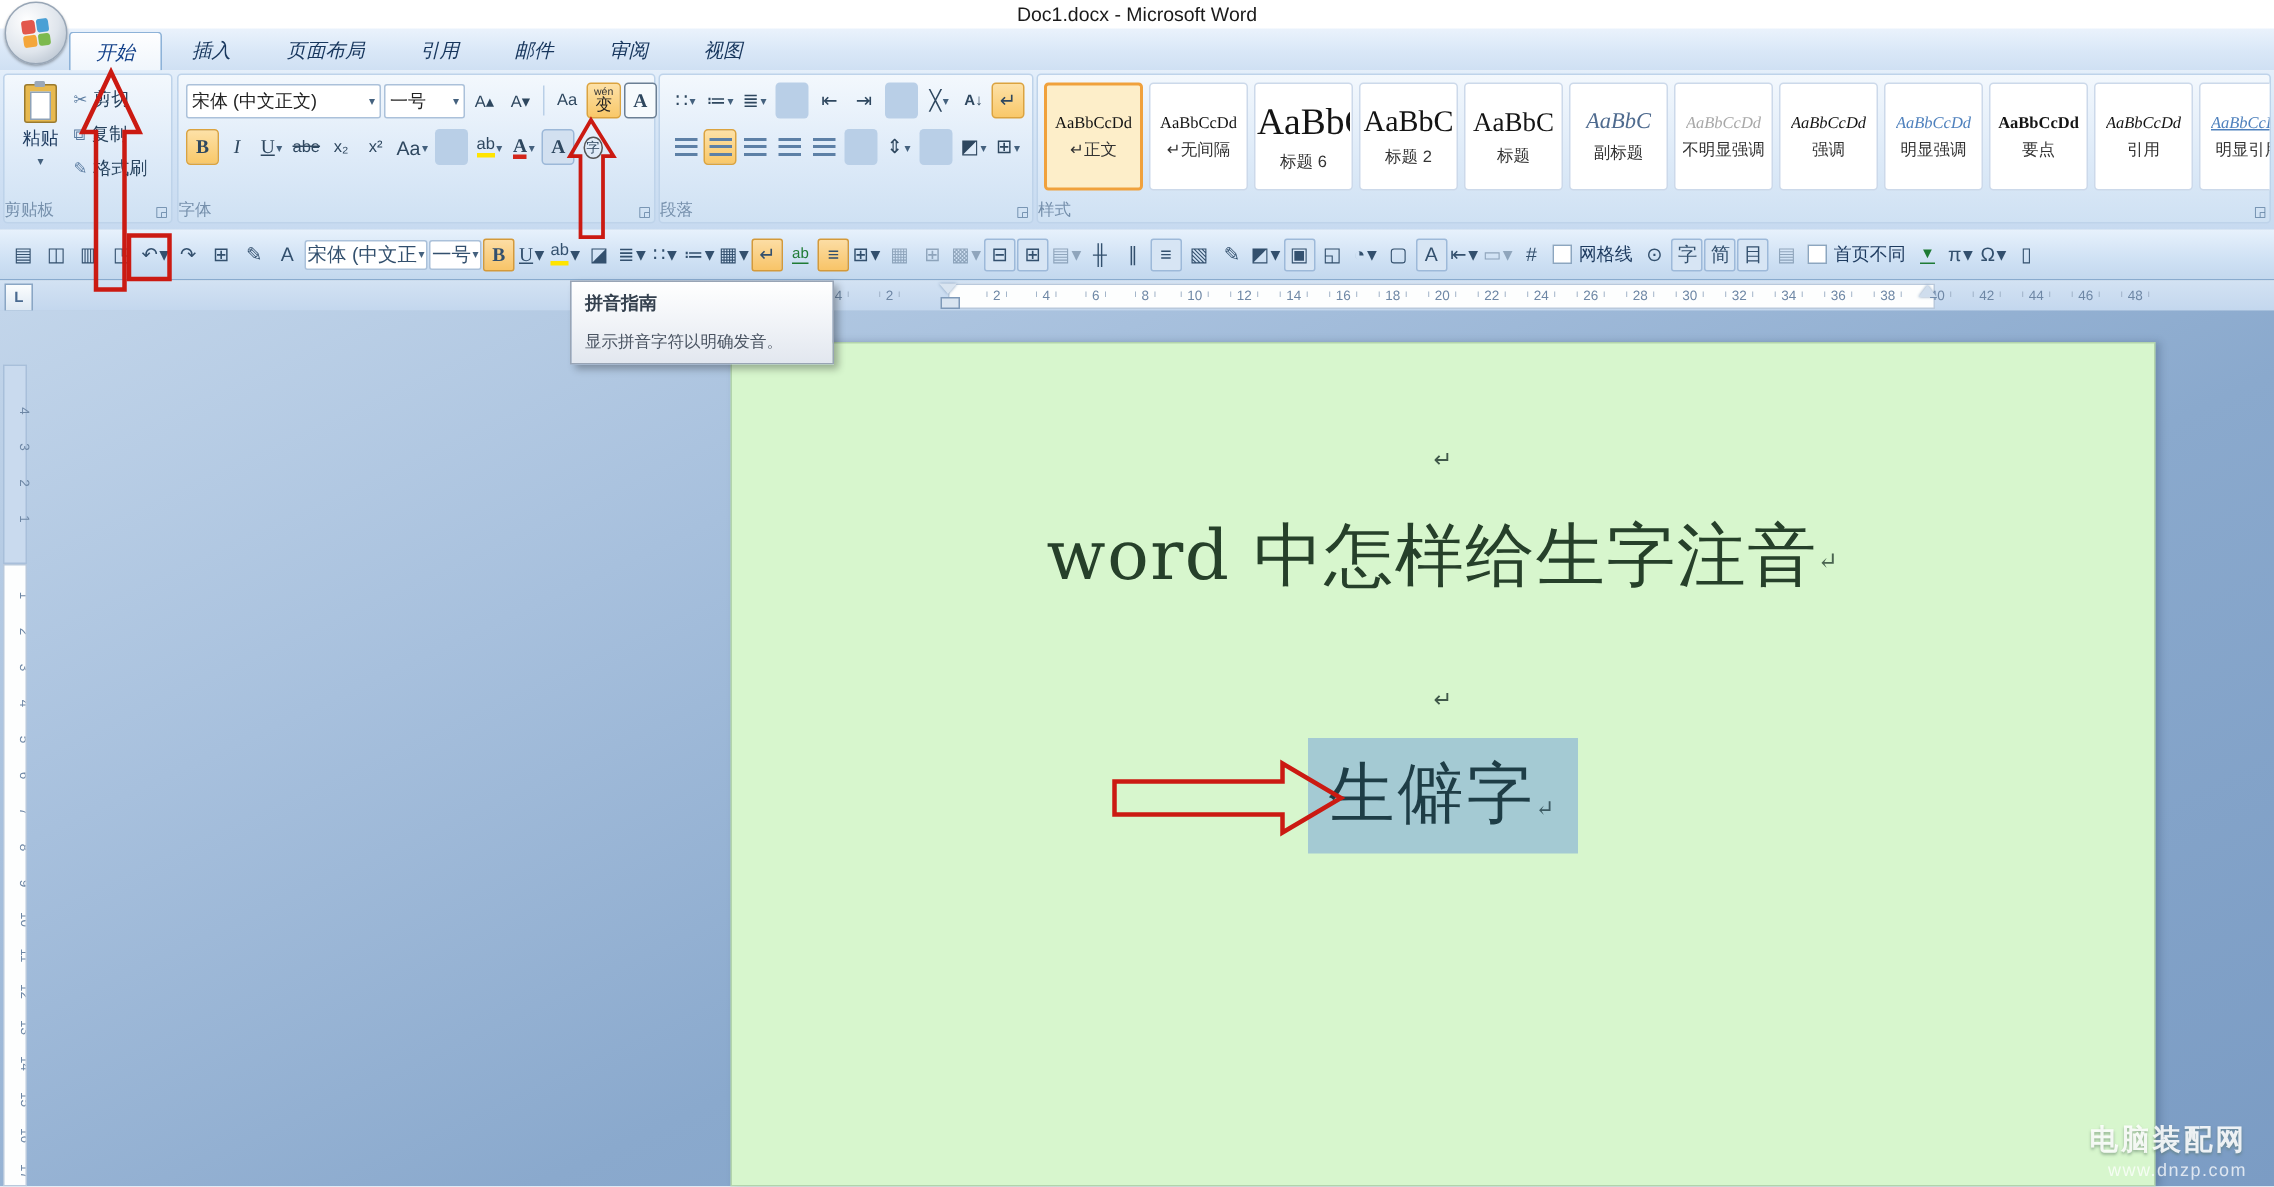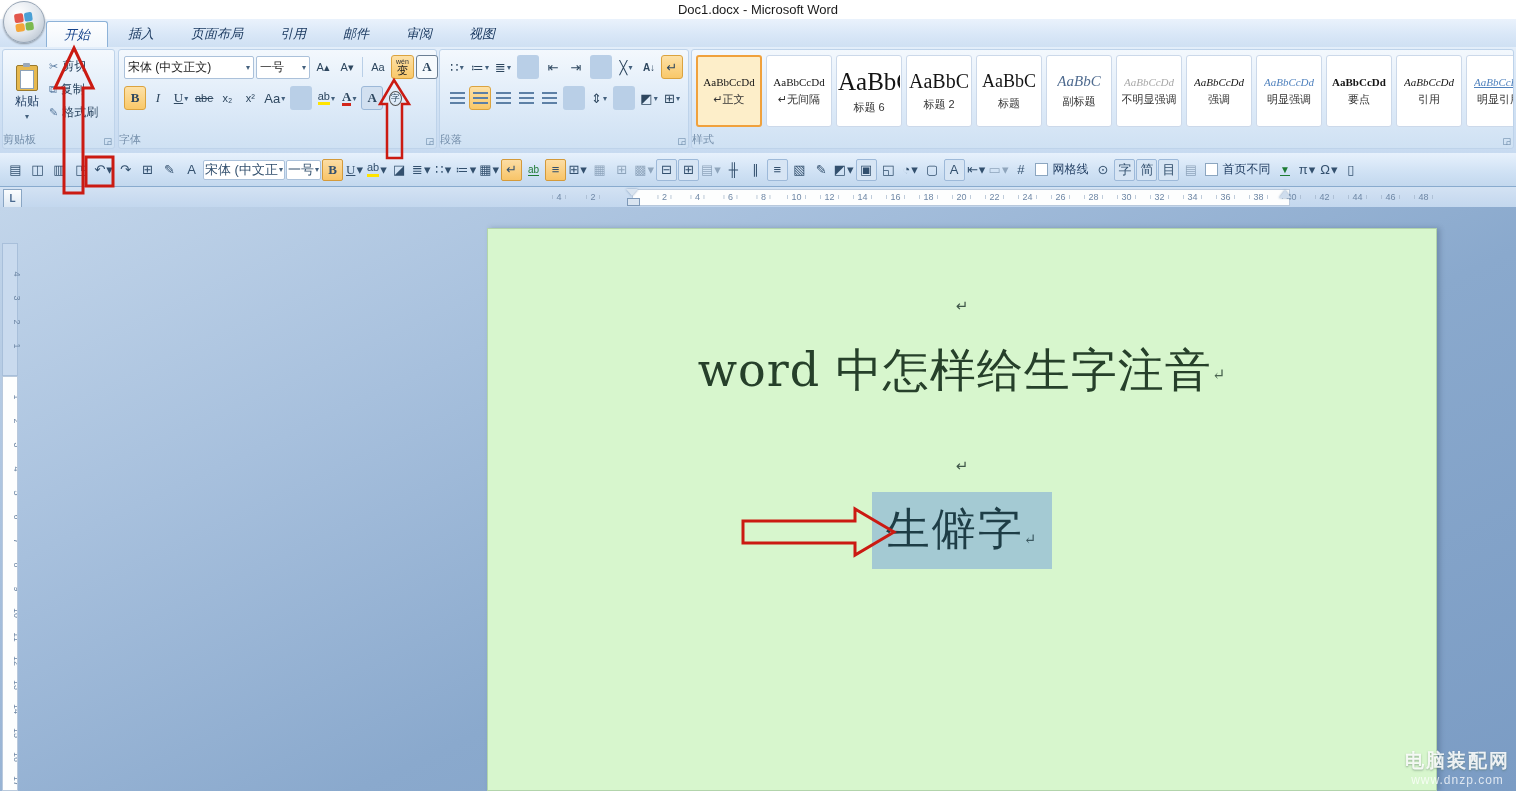--- a/index.html
+++ b/index.html
@@ -50,21 +50,21 @@
   .strike .qg{text-decoration:line-through;font-size:11px;}
   .hl .qg{border-bottom:3px solid #ffe400;line-height:1.05;font-size:11px;}
   .fc .qg{border-bottom:3px solid #d3261b;line-height:1.05;font-weight:bold;font-family:"Liberation Serif",serif;}
   .circ .qg{border:1px solid #555;border-radius:50%;font-size:9px;padding:0 1px;}
   .boxed{border:1px solid #6b7f94;background:#f6fafd;}
   .small .qg{font-size:11px;}
 
   
   #g-clipboard{left:2px;width:113px;}
   .pastebtn{position:absolute;left:5px;top:6px;width:38px;height:74px;display:flex;flex-direction:column;
-            align-items:center;justify-content:center;gap:2px;border-radius:3px;}
+            align-items:center;gap:2px;border-radius:3px;}
   .clipicon{width:20px;height:24px;background:#e7b94f;border:1px solid #9a7a2e;border-radius:2px;position:relative;}
   .clipicon::before{content:"";position:absolute;left:3px;top:4px;width:12px;height:17px;background:#fff;border:1px solid #8ea2b8;}
   .clipicon::after{content:"";position:absolute;left:6px;top:-3px;width:7px;height:4px;background:#9aa8b8;border-radius:1px;}
   .pastelabel{font-size:12px;color:#1d3a5f;}
   .clipitems{position:absolute;left:46px;top:8px;display:flex;flex-direction:column;gap:6px;}
   .cbitem{display:flex;align-items:center;gap:4px;font-size:12px;color:#27425d;}
   .cbitem .qg{font-size:11px;color:#5a7ba0;}
 
   
   #g-font{left:118px;width:319px;}
@@ -168,21 +168,21 @@
   .selspan .endmark{font-size:15px;color:#3c5a62;}
 
   
   .tooltip{position:absolute;left:380px;top:187px;width:176px;height:56px;z-index:60;
            background:linear-gradient(#ffffff,#eef1f6 60%,#e2e7ef);border:1px solid #98a4b5;
            box-shadow:3px 3px 5px rgba(0,0,0,.3);padding:6px 9px;box-sizing:border-box;}
   .tt-title{font-size:12px;font-weight:bold;color:#34404e;}
   .tt-body{font-size:11px;color:#4a5462;margin-top:9px;}
 
   
-  .watermark{position:absolute;right:6px;bottom:3px;text-align:center;z-index:70;line-height:1.25;}
+  .watermark{position:absolute;right:18px;bottom:3px;text-align:right;z-index:70;line-height:1.25;}
   .wm1{font-size:19px;font-weight:bold;color:rgba(255,255,255,.88);letter-spacing:2px;text-shadow:0 1px 2px rgba(80,110,90,.5);}
   .wm2{font-size:12px;color:rgba(255,255,255,.75);letter-spacing:1px;}
 
   
   #annotations{position:absolute;left:0;top:0;width:1516px;height:791px;z-index:80;pointer-events:none;}
 </style>
 </head>
 <body>
 
 <div id="app">
@@ -853,20 +853,24 @@
       </div>
       <div class="pilcrow" id="pilcrow2">↵</div>
       <div class="selline">
         <span class="selspan">
           <span>生僻字</span><span class="endmark">↵</span>
         </span>
       </div>
     </div>
   </div>
 
+  <div class="tooltip">
+    <div class="tt-title">拼音指南</div>
+    <div class="tt-body">显示拼音字符以明确发音。</div>
+  </div>
 
   <div class="watermark">
     <div class="wm1">电脑装配网</div>
     <div class="wm2">www.dnzp.com</div>
   </div>
 
   <svg id="annotations" viewBox="0 0 1516 791" xmlns="http://www.w3.org/2000/svg">
     <rect x="86" y="157" width="27" height="29" fill="none" stroke="#cb1a12" stroke-width="3"></rect>
     <polygon points="74,48 93,88 83,88 83,193 64,193 64,88 55,88" fill="none" stroke="#cb1a12" stroke-width="3" stroke-linejoin="miter"></polygon>
     <polygon points="394,80 409,104 402,104 402,158 387,158 387,104 380,104" fill="none" stroke="#cb1a12" stroke-width="2.5" stroke-linejoin="miter"></polygon>

